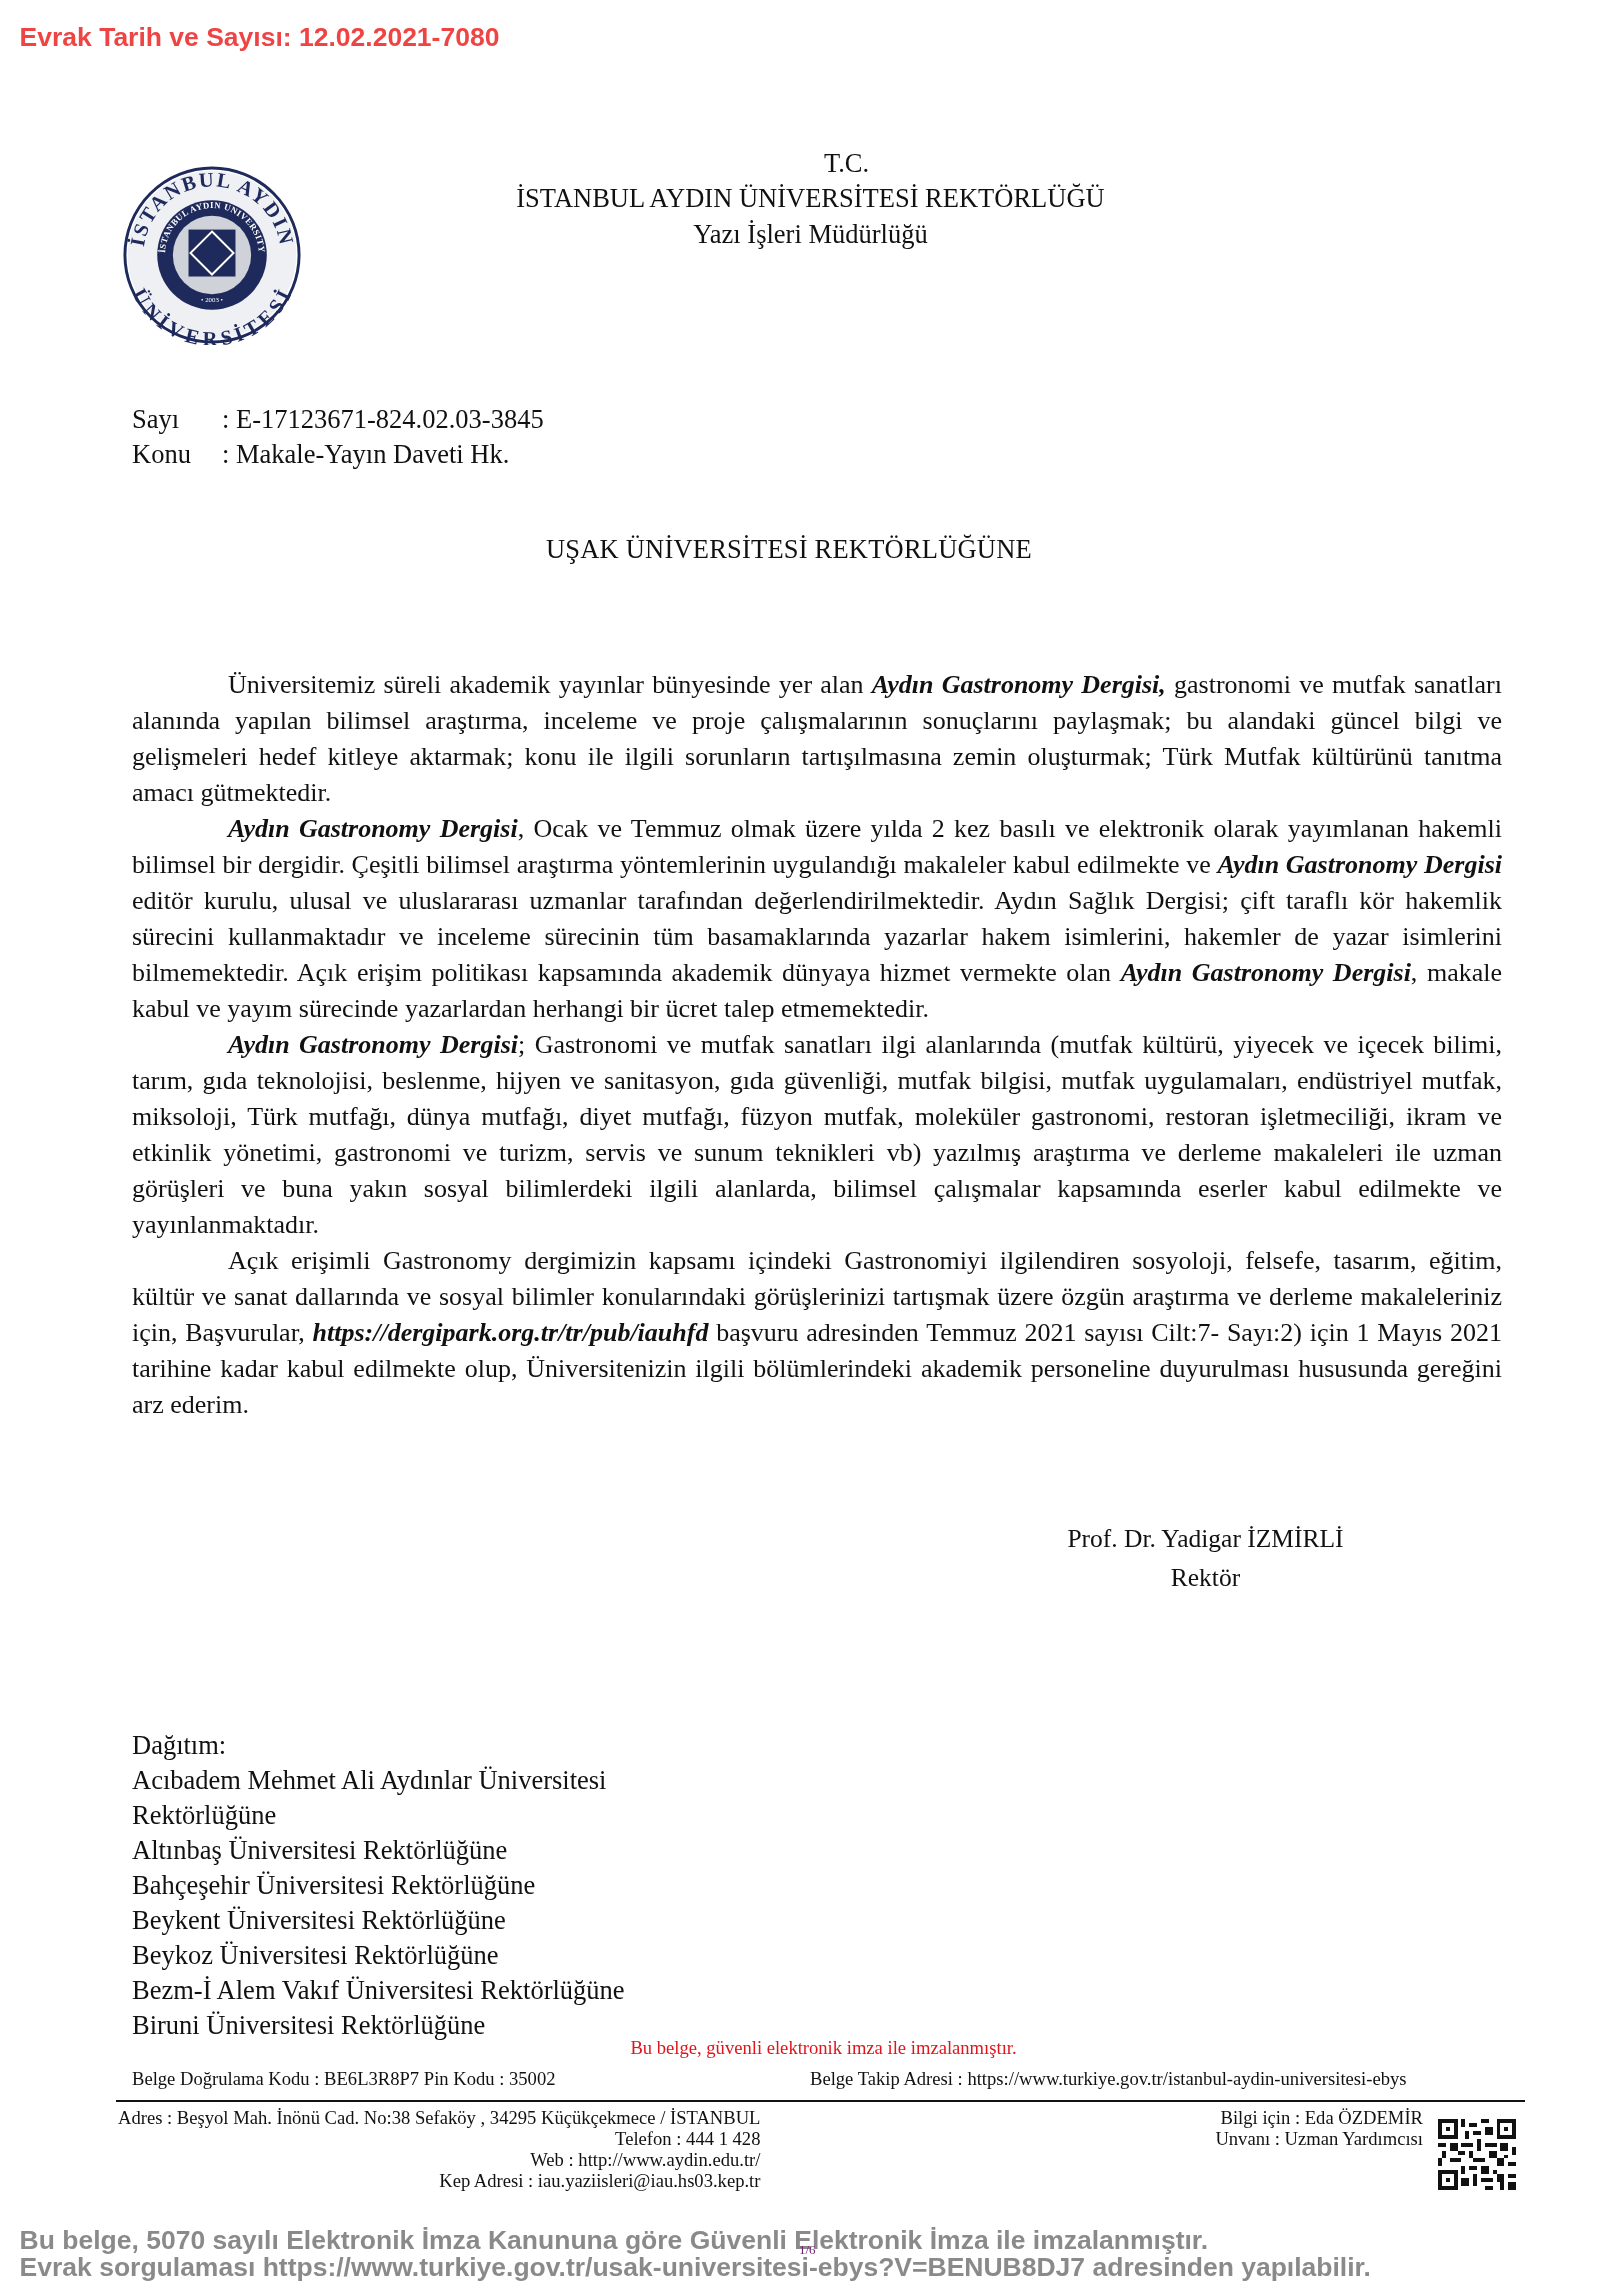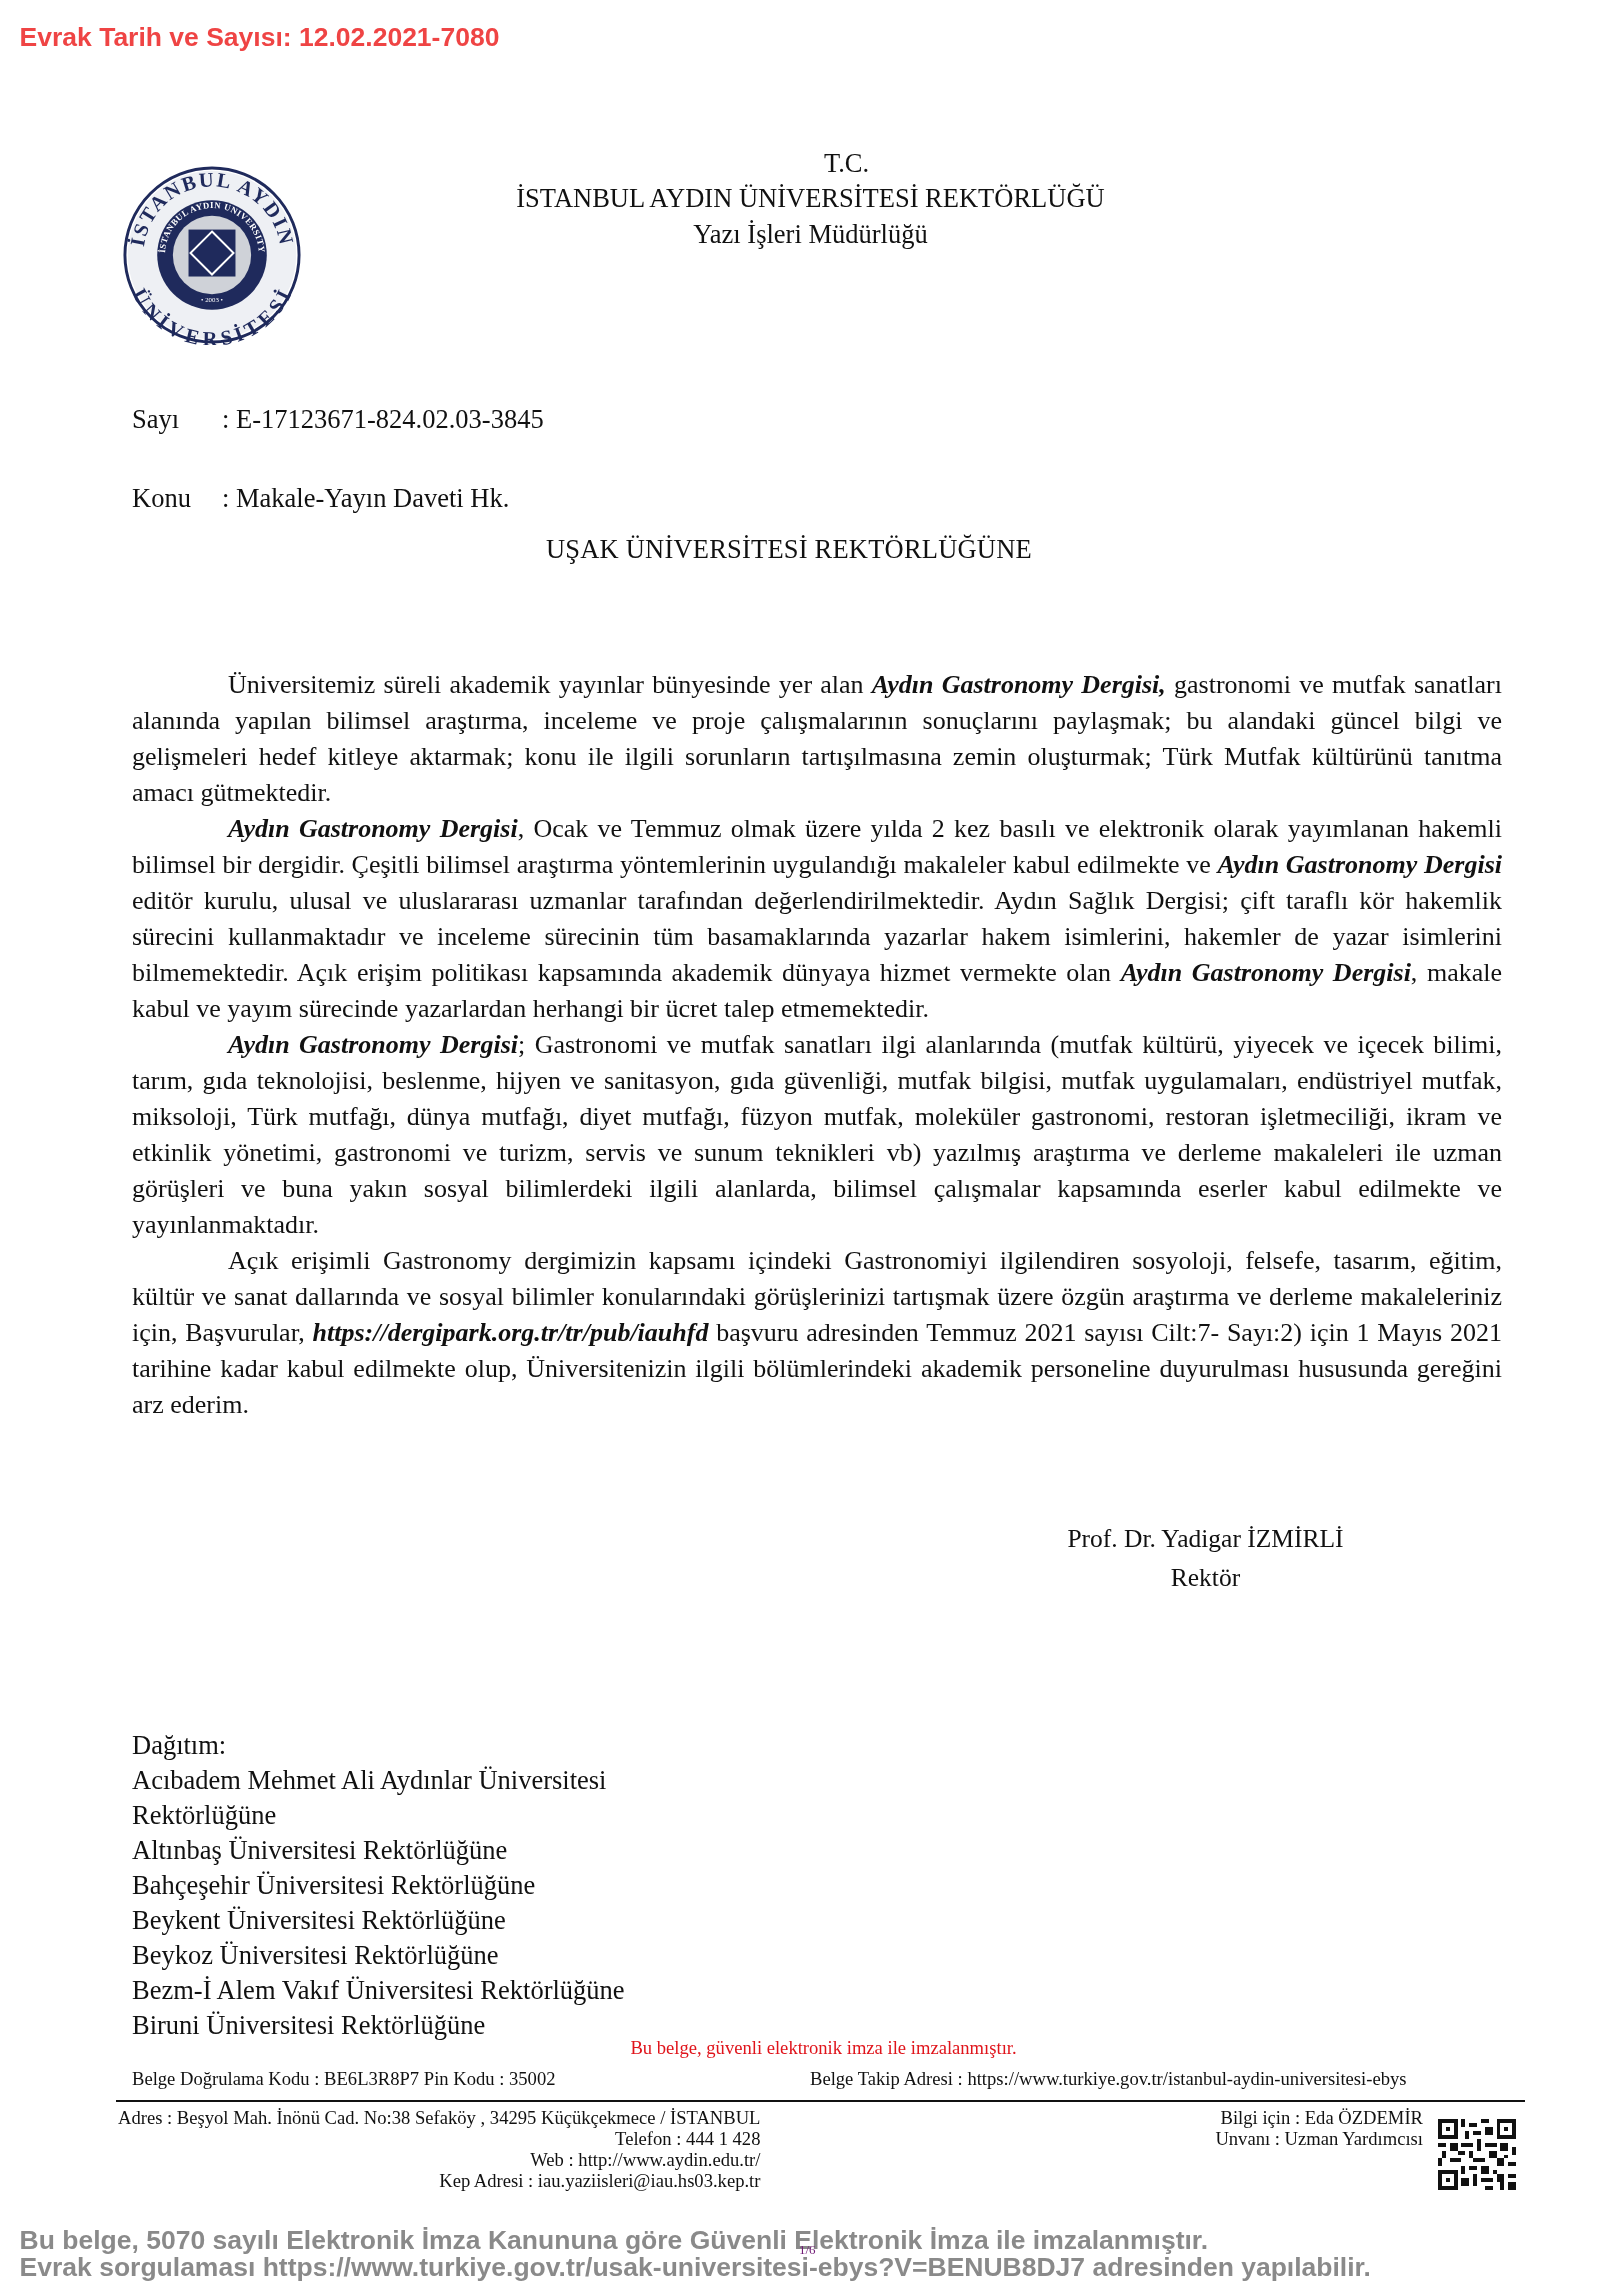--- a/index.html
+++ b/index.html
@@ -60,21 +60,21 @@
 
 <div class="abs hdr" style="top:147px;">
   <div class="line" style="top:0;margin-left:36px;">T.C.</div>
   <div class="line" style="top:35px;">İSTANBUL AYDIN ÜNİVERSİTESİ REKTÖRLÜĞÜ</div>
   <div class="line" style="top:71px;">Yazı İşleri Müdürlüğü</div>
 </div>
 
 <div class="abs meta" style="top:402px;">
   <span class="lbl">Sayı</span><span>: E-17123671-824.02.03-3845</span>
 </div>
-<div class="abs meta" style="top:437px;margin-top:44px;">
+<div class="abs meta" style="top:437px;">
   <span class="lbl">Konu</span><span>: Makale-Yayın Daveti Hk.</span>
 </div>
 
 <div class="abs recipient">UŞAK ÜNİVERSİTESİ REKTÖRLÜĞÜNE</div>
 
 <div class="abs body-text">
   <p><span>Üniversitemiz süreli akademik yayınlar bünyesinde yer alan </span><span class="bi">Aydın Gastronomy Dergisi,</span><span> gastronomi ve mutfak sanatları alanında yapılan bilimsel araştırma, inceleme ve proje çalışmalarının sonuçlarını paylaşmak; bu alandaki güncel bilgi ve gelişmeleri hedef kitleye aktarmak; konu ile ilgili sorunların tartışılmasına zemin oluşturmak; Türk Mutfak kültürünü tanıtma amacı gütmektedir.</span></p>
   <p><span class="bi">Aydın Gastronomy Dergisi</span><span>, Ocak ve Temmuz olmak üzere yılda 2 kez basılı ve elektronik olarak yayımlanan hakemli bilimsel bir dergidir. Çeşitli bilimsel araştırma yöntemlerinin uygulandığı makaleler kabul edilmekte ve </span><span class="bi">Aydın Gastronomy Dergisi</span><span> editör kurulu, ulusal ve uluslararası uzmanlar tarafından değerlendirilmektedir. Aydın Sağlık Dergisi; çift taraflı kör hakemlik sürecini kullanmaktadır ve inceleme sürecinin tüm basamaklarında yazarlar hakem isimlerini, hakemler de yazar isimlerini bilmemektedir. Açık erişim politikası kapsamında akademik dünyaya hizmet vermekte olan </span><span class="bi">Aydın Gastronomy Dergisi</span><span>, makale kabul ve yayım sürecinde yazarlardan herhangi bir ücret talep etmemektedir.</span></p>
   <p><span class="bi">Aydın Gastronomy Dergisi</span><span>; Gastronomi ve mutfak sanatları ilgi alanlarında (mutfak kültürü, yiyecek ve içecek bilimi, tarım, gıda teknolojisi, beslenme, hijyen ve sanitasyon, gıda güvenliği, mutfak bilgisi, mutfak uygulamaları, endüstriyel mutfak, miksoloji, Türk mutfağı, dünya mutfağı, diyet mutfağı, füzyon mutfak, moleküler gastronomi, restoran işletmeciliği, ikram ve etkinlik yönetimi, gastronomi ve turizm, servis ve sunum teknikleri vb) yazılmış araştırma ve derleme makaleleri ile uzman görüşleri ve buna yakın sosyal bilimlerdeki ilgili alanlarda, bilimsel çalışmalar kapsamında eserler kabul edilmekte ve yayınlanmaktadır.</span></p>
   <p><span>Açık erişimli Gastronomy dergimizin kapsamı içindeki Gastronomiyi ilgilendiren sosyoloji, felsefe, tasarım, eğitim, kültür ve sanat dallarında ve sosyal bilimler konularındaki görüşlerinizi tartışmak üzere özgün araştırma ve derleme makaleleriniz için, Başvurular, </span><span class="bi">https://dergipark.org.tr/tr/pub/iauhfd</span><span> başvuru adresinden Temmuz 2021 sayısı Cilt:7- Sayı:2) için 1 Mayıs 2021 tarihine kadar kabul edilmekte olup, Üniversitenizin ilgili bölümlerindeki akademik personeline duyurulması hususunda gereğini arz ederim.</span></p>

